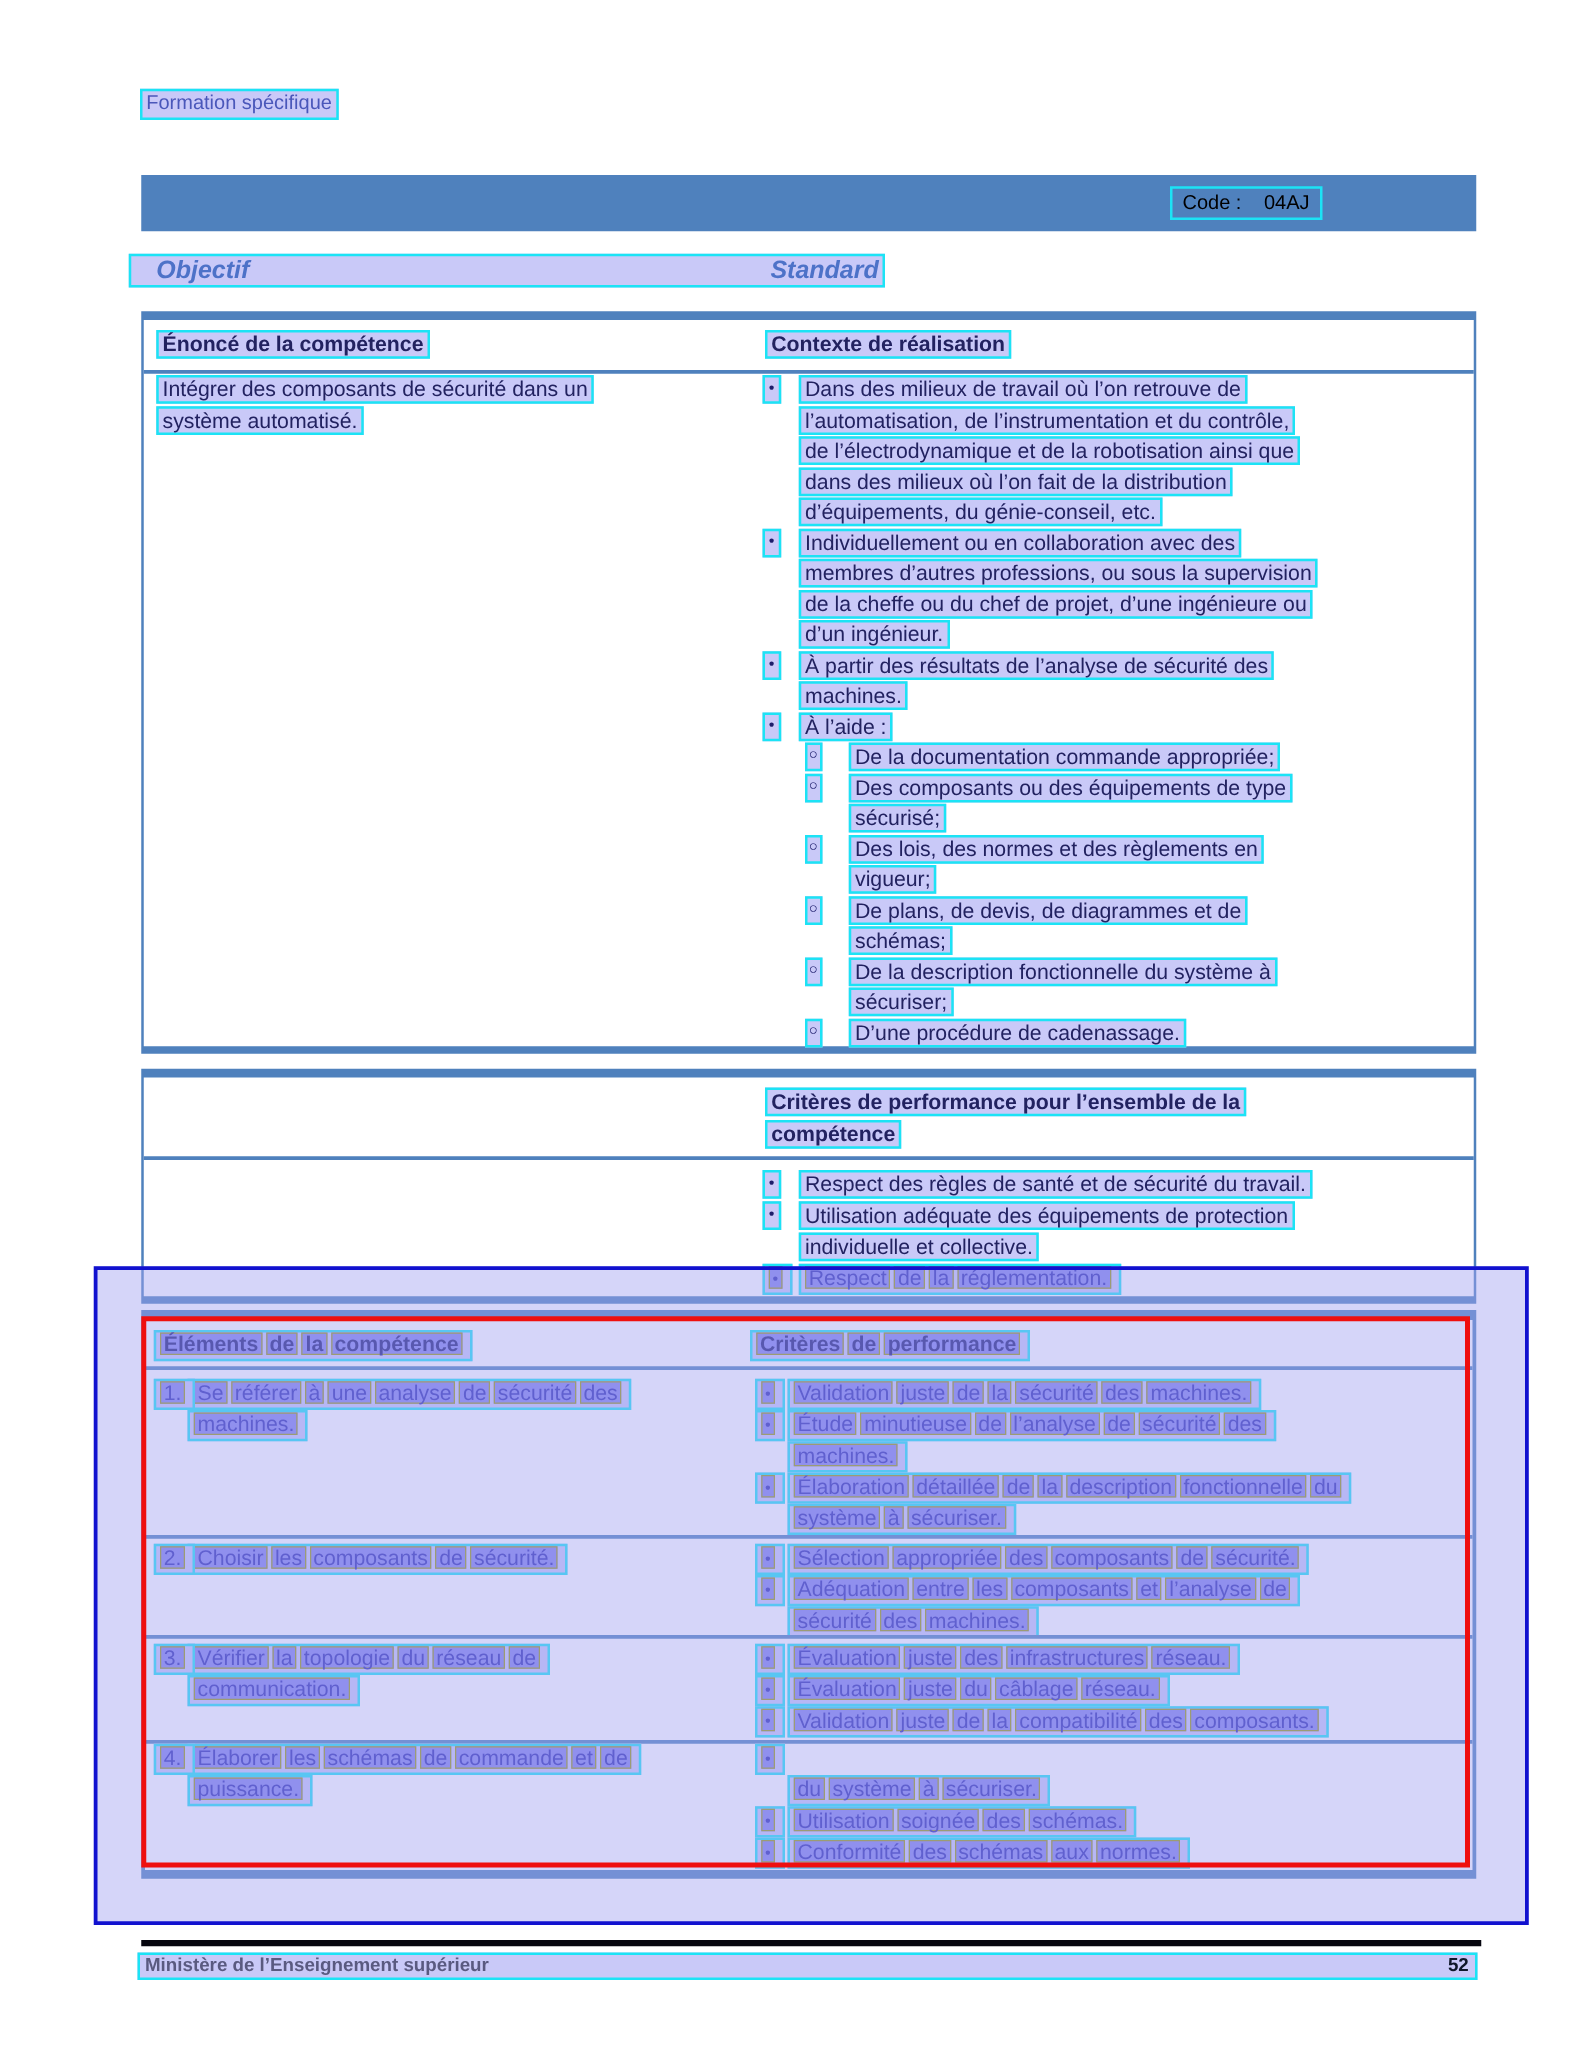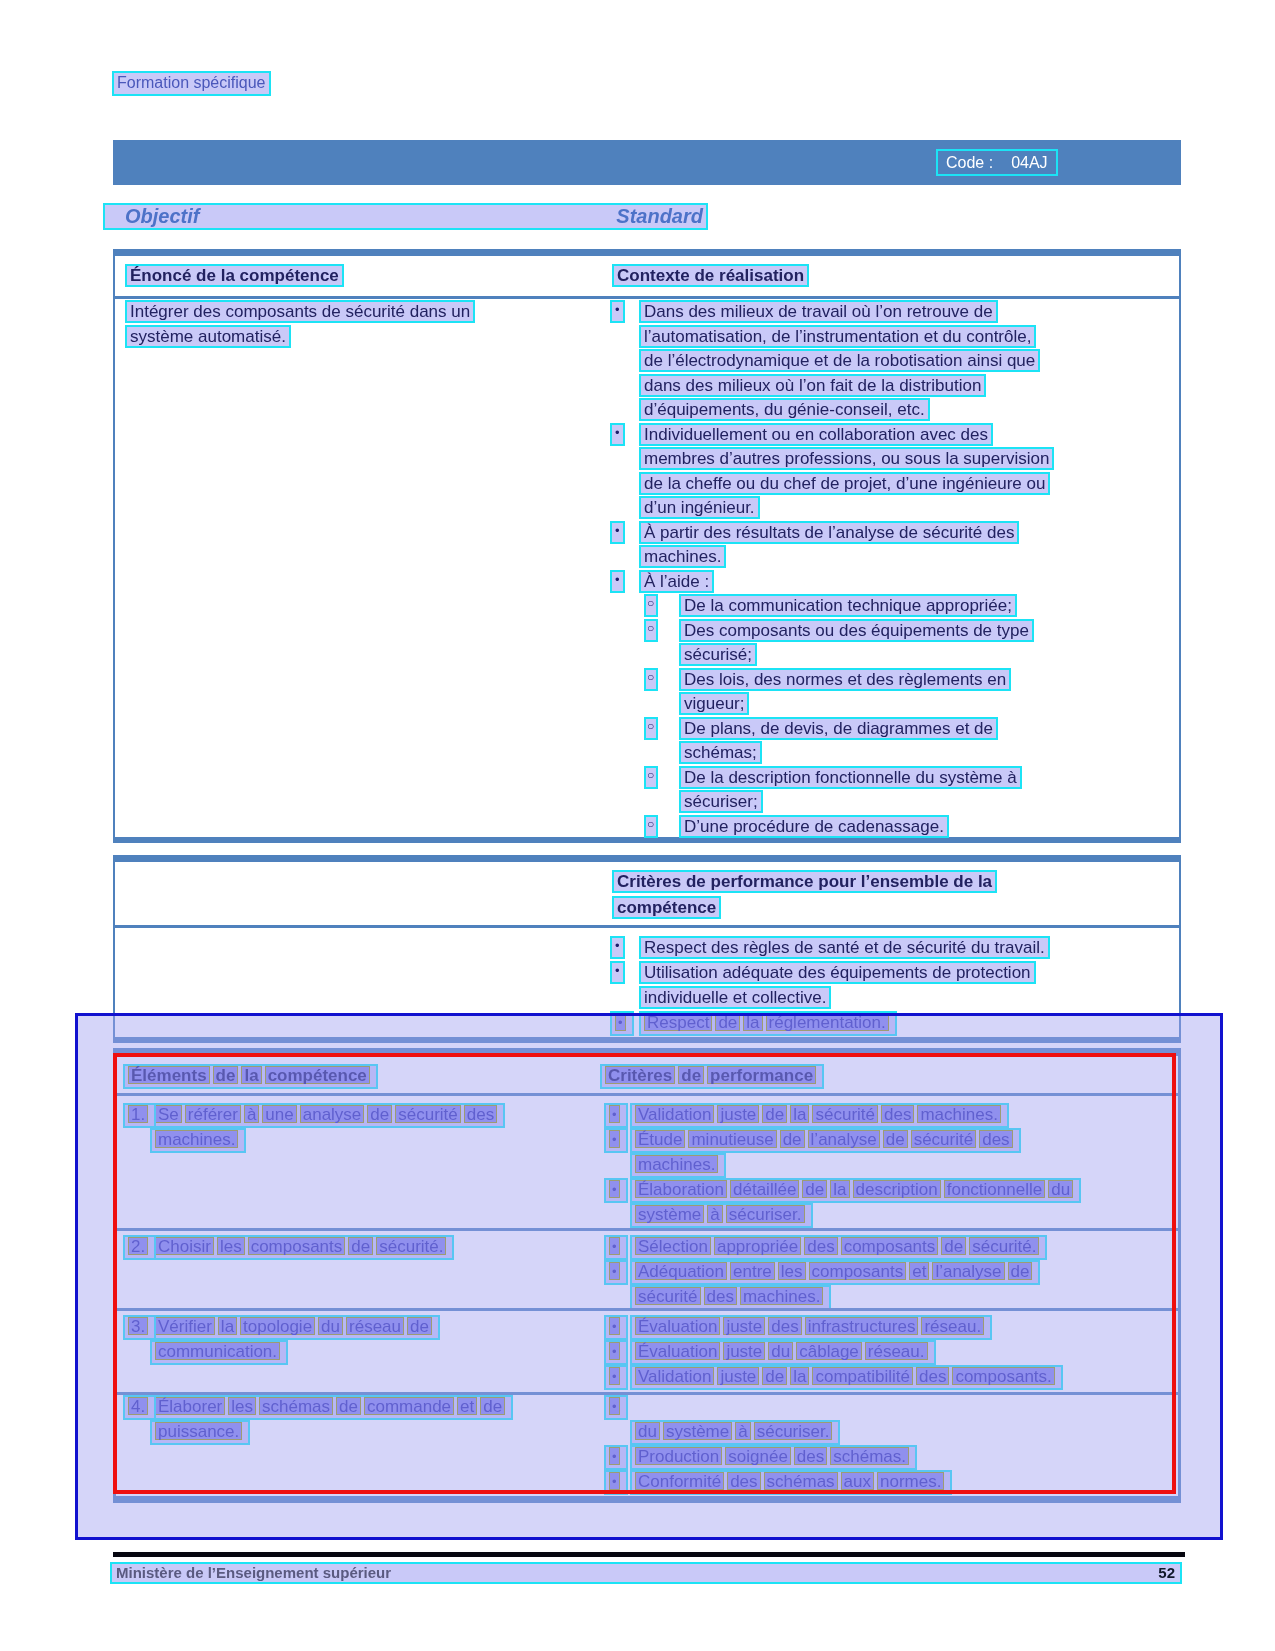--- a/index.html
+++ b/index.html
@@ -21,21 +21,21 @@
   .mk{position:absolute;top:0;}
   .dotm{font-size:13px;line-height:16px;padding:0 3px;color:#1d1d6b;}
   .circ{font-size:12px;line-height:14px;width:14px;padding:0 1px;color:#1d1d6b;}
   .tbl{position:absolute;box-sizing:border-box;border:2px solid #4f81bd;background:#ffffff;}
   .sep{position:absolute;background:#4f81bd;left:0;right:0;height:3px;}
   .hcell{position:absolute;top:8px;}
   .t3row{position:absolute;left:0;right:0;}
   .col{position:absolute;}
   #codebar{left:113px;top:140px;width:1068px;height:45px;background:#4f81bd;}
   #codebox{position:absolute;left:823px;top:9px;height:27px;line-height:23px;border:2px solid #1ce3f5;
-           box-sizing:border-box;padding:0 8px;color:#ffffff;font-size:16px;}
+           box-sizing:border-box;padding:0 8px;color:#000000;font-size:16px;}
   #codebox .val{margin-left:18px;}
   #formation{left:112px;top:71px;height:25px;line-height:20px;font-size:16px;color:#4a57ba;}
   #objband{left:103px;top:203px;width:605px;height:27px;background:#c9c9f8;
            border:2px solid #1ce3f5;box-sizing:border-box;text-align:center;}
   #objectif{position:absolute;left:20px;top:1px;font-style:italic;font-weight:bold;font-size:20px;
             color:#4d72c8;line-height:21px;}
   #standard{position:absolute;right:3px;top:1px;font-style:italic;font-weight:bold;font-size:20px;
             color:#4d72c8;line-height:21px;}
   #table1{left:113px;top:249px;width:1068px;height:594px;border-top-width:7px;border-bottom-width:6px;text-decoration:underline;}
   #table2{left:113px;top:855px;width:1068px;height:188px;border-top-width:7px;border-bottom-width:6px;}
@@ -88,21 +88,21 @@
         <div class="bline" style="padding-left: 37px;"><span class="hl">de l’électrodynamique et de la robotisation ainsi que</span></div>
         <div class="bline" style="padding-left: 37px;"><span class="hl">dans des milieux où l’on fait de la distribution</span></div>
         <div class="bline" style="padding-left: 37px;"><span class="hl">d’équipements, du génie-conseil, etc.</span></div>
         <div class="bline" style="padding-left: 37px;"><span class="hl mk dotm" style="left: 8px;">•</span><span class="hl">Individuellement ou en collaboration avec des</span></div>
         <div class="bline" style="padding-left: 37px;"><span class="hl">membres d’autres professions, ou sous la supervision</span></div>
         <div class="bline" style="padding-left: 37px;"><span class="hl">de la cheffe ou du chef de projet, d’une ingénieure ou</span></div>
         <div class="bline" style="padding-left: 37px;"><span class="hl">d’un ingénieur.</span></div>
         <div class="bline" style="padding-left: 37px;"><span class="hl mk dotm" style="left: 8px;">•</span><span class="hl">À partir des résultats de l’analyse de sécurité des</span></div>
         <div class="bline" style="padding-left: 37px;"><span class="hl">machines.</span></div>
         <div class="bline" style="padding-left: 37px;"><span class="hl mk dotm" style="left: 8px;">•</span><span class="hl">À l’aide :</span></div>
-        <div class="bline" style="padding-left: 77px;"><span class="hl mk circ" style="left: 42px;">○</span><span class="hl">De la communication technique appropriée;</span></div>
+        <div class="bline" style="padding-left: 77px;"><span class="hl mk circ" style="left: 42px;">○</span><span class="hl">De la documentation commande appropriée;</span></div>
         <div class="bline" style="padding-left: 77px;"><span class="hl mk circ" style="left: 42px;">○</span><span class="hl">Des composants ou des équipements de type</span></div>
         <div class="bline" style="padding-left: 77px;"><span class="hl">sécurisé;</span></div>
         <div class="bline" style="padding-left: 77px;"><span class="hl mk circ" style="left: 42px;">○</span><span class="hl">Des lois, des normes et des règlements en</span></div>
         <div class="bline" style="padding-left: 77px;"><span class="hl">vigueur;</span></div>
         <div class="bline" style="padding-left: 77px;"><span class="hl mk circ" style="left: 42px;">○</span><span class="hl">De plans, de devis, de diagrammes et de</span></div>
         <div class="bline" style="padding-left: 77px;"><span class="hl">schémas;</span></div>
         <div class="bline" style="padding-left: 77px;"><span class="hl mk circ" style="left: 42px;">○</span><span class="hl">De la description fonctionnelle du système à</span></div>
         <div class="bline" style="padding-left: 77px;"><span class="hl">sécuriser;</span></div>
         <div class="bline" style="padding-left: 77px;"><span class="hl mk circ" style="left: 42px;">○</span><span class="hl">D’une procédure de cadenassage.</span></div>
       </div>
@@ -169,21 +169,21 @@
         </div>
         <div class="sep" style="top: 336px;"></div>
         <div class="t3row" style="top: 336px; height: 102px;">
           <div class="col" style="left: 7px; top: 3px; width: 470px;">
             <div class="bline bl25" style="padding-left: 27px;"><span class="hl mk hlw" style="left: 0px;"><span class="w">4.</span></span><span class="hl hlw"><span class="w">Élaborer</span><span class="w">les</span><span class="w">schémas</span><span class="w">de</span><span class="w">commande</span><span class="w">et</span><span class="w">de</span></span></div>
             <div class="bline bl25" style="padding-left: 27px;"><span class="hl hlw"><span class="w">puissance.</span></span></div>
           </div>
           <div class="col" style="left: 484px; top: 3px; width: 578px;">
             <div class="bline bl25" style="padding-left: 30px;"><span class="hl mk hlw dotm" style="left: 4px;"><span class="w">•</span></span></div>
             <div class="bline bl25" style="padding-left: 30px;"><span class="hl hlw"><span class="w">du</span><span class="w">système</span><span class="w">à</span><span class="w">sécuriser.</span></span></div>
-            <div class="bline bl25" style="padding-left: 30px;"><span class="hl mk hlw dotm" style="left: 4px;"><span class="w">•</span></span><span class="hl hlw"><span class="w">Production</span><span class="w">soignée</span><span class="w">des</span><span class="w">schémas.</span></span></div>
+            <div class="bline bl25" style="padding-left: 30px;"><span class="hl mk hlw dotm" style="left: 4px;"><span class="w">•</span></span><span class="hl hlw"><span class="w">Utilisation</span><span class="w">soignée</span><span class="w">des</span><span class="w">schémas.</span></span></div>
             <div class="bline bl25" style="padding-left: 30px;"><span class="hl mk hlw dotm" style="left: 4px;"><span class="w">•</span></span><span class="hl hlw"><span class="w">Conformité</span><span class="w">des</span><span class="w">schémas</span><span class="w">aux</span><span class="w">normes.</span></span></div>
           </div>
         </div>
       </div>
   </div>
 
   <div class="abs" id="overlay"></div>
   <div class="abs" id="redbox"></div>
 
   <div class="abs" id="footbar"></div>

